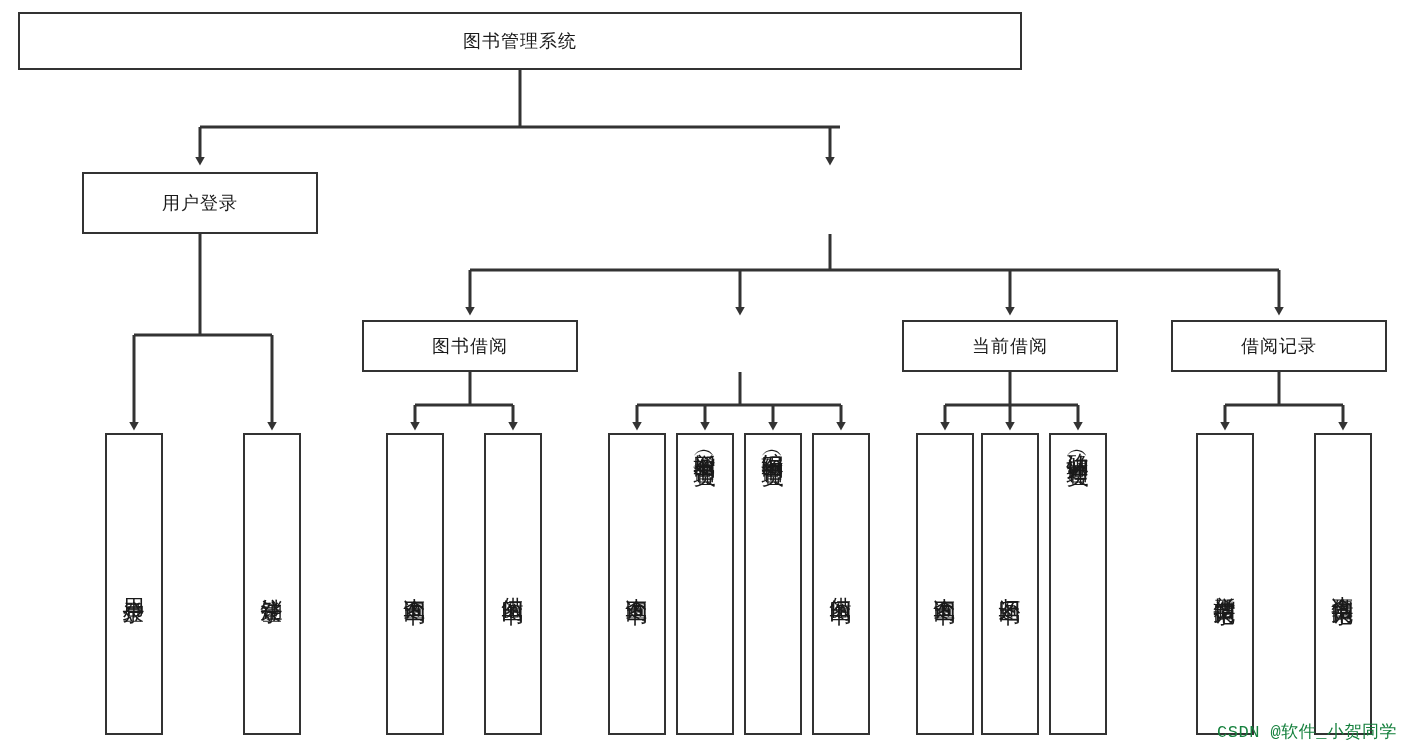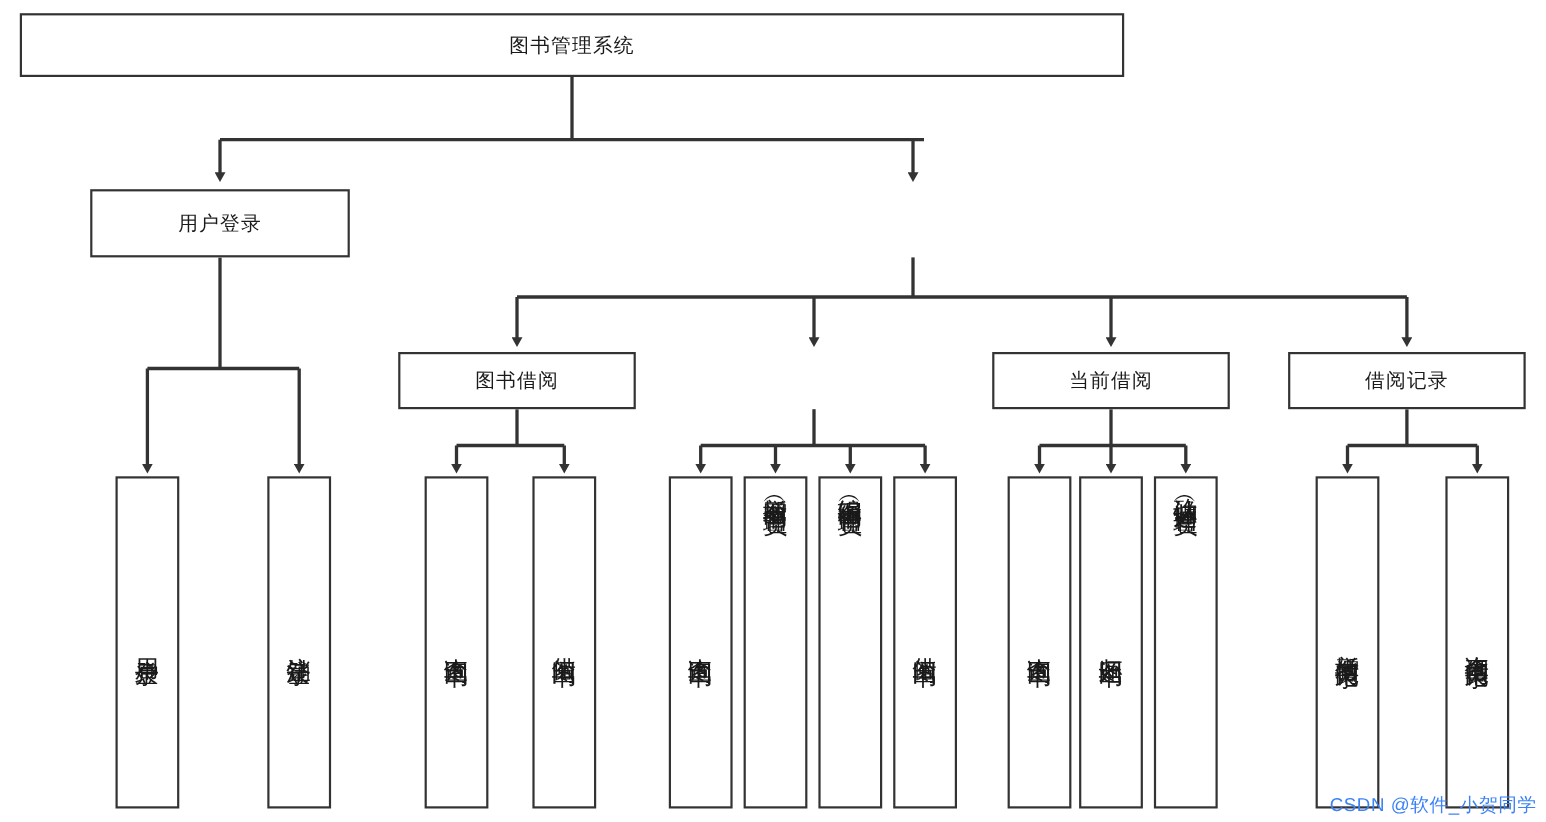--- a/index.html
+++ b/index.html
@@ -57,23 +57,24 @@
     white-space: nowrap;
   }
   .node.leaf.centered {
     align-items: center;
   }
   .watermark {
     position: absolute;
     right: 8px;
     bottom: 4px;
     font-size: 17px;
-    color: #3b82f6;
+    color: #15803d;
     letter-spacing: 0.5px;
     white-space: nowrap;
+    font-family: Liberation Mono, monospace;
   }
 </style>
 </head>
 <body>
 
 <div id="diagram-root">
 
   <svg class="wires" viewBox="0 0 1405 747" width="1405" height="747">
     <defs>
       <marker id="arrowhead" markerWidth="9" markerHeight="10" refX="1.5" refY="5" orient="auto" markerUnits="userSpaceOnUse">

